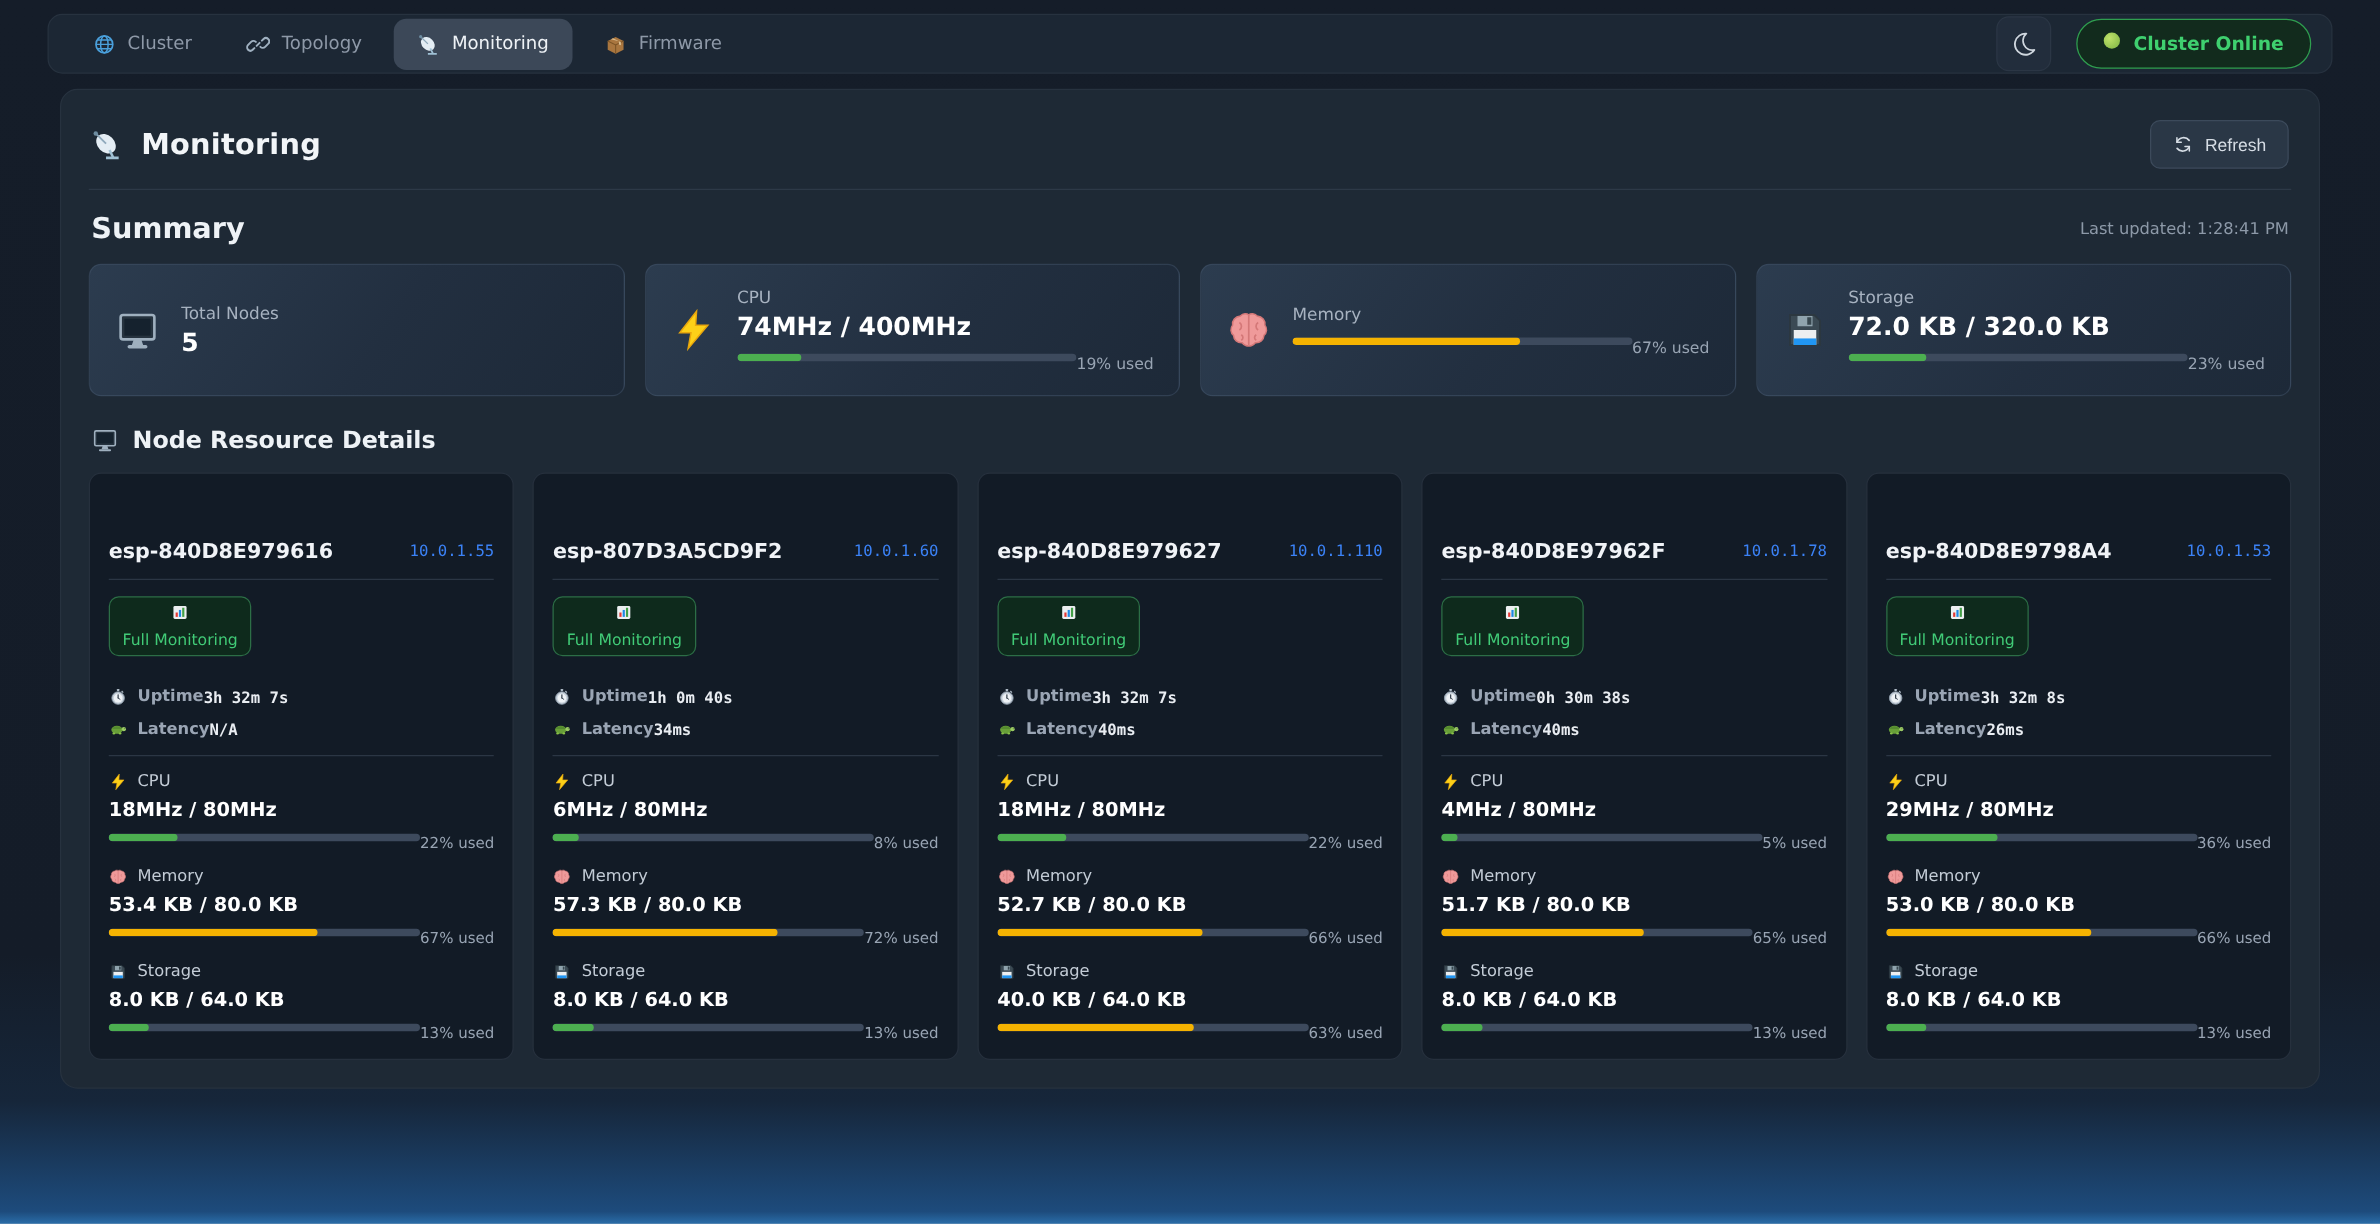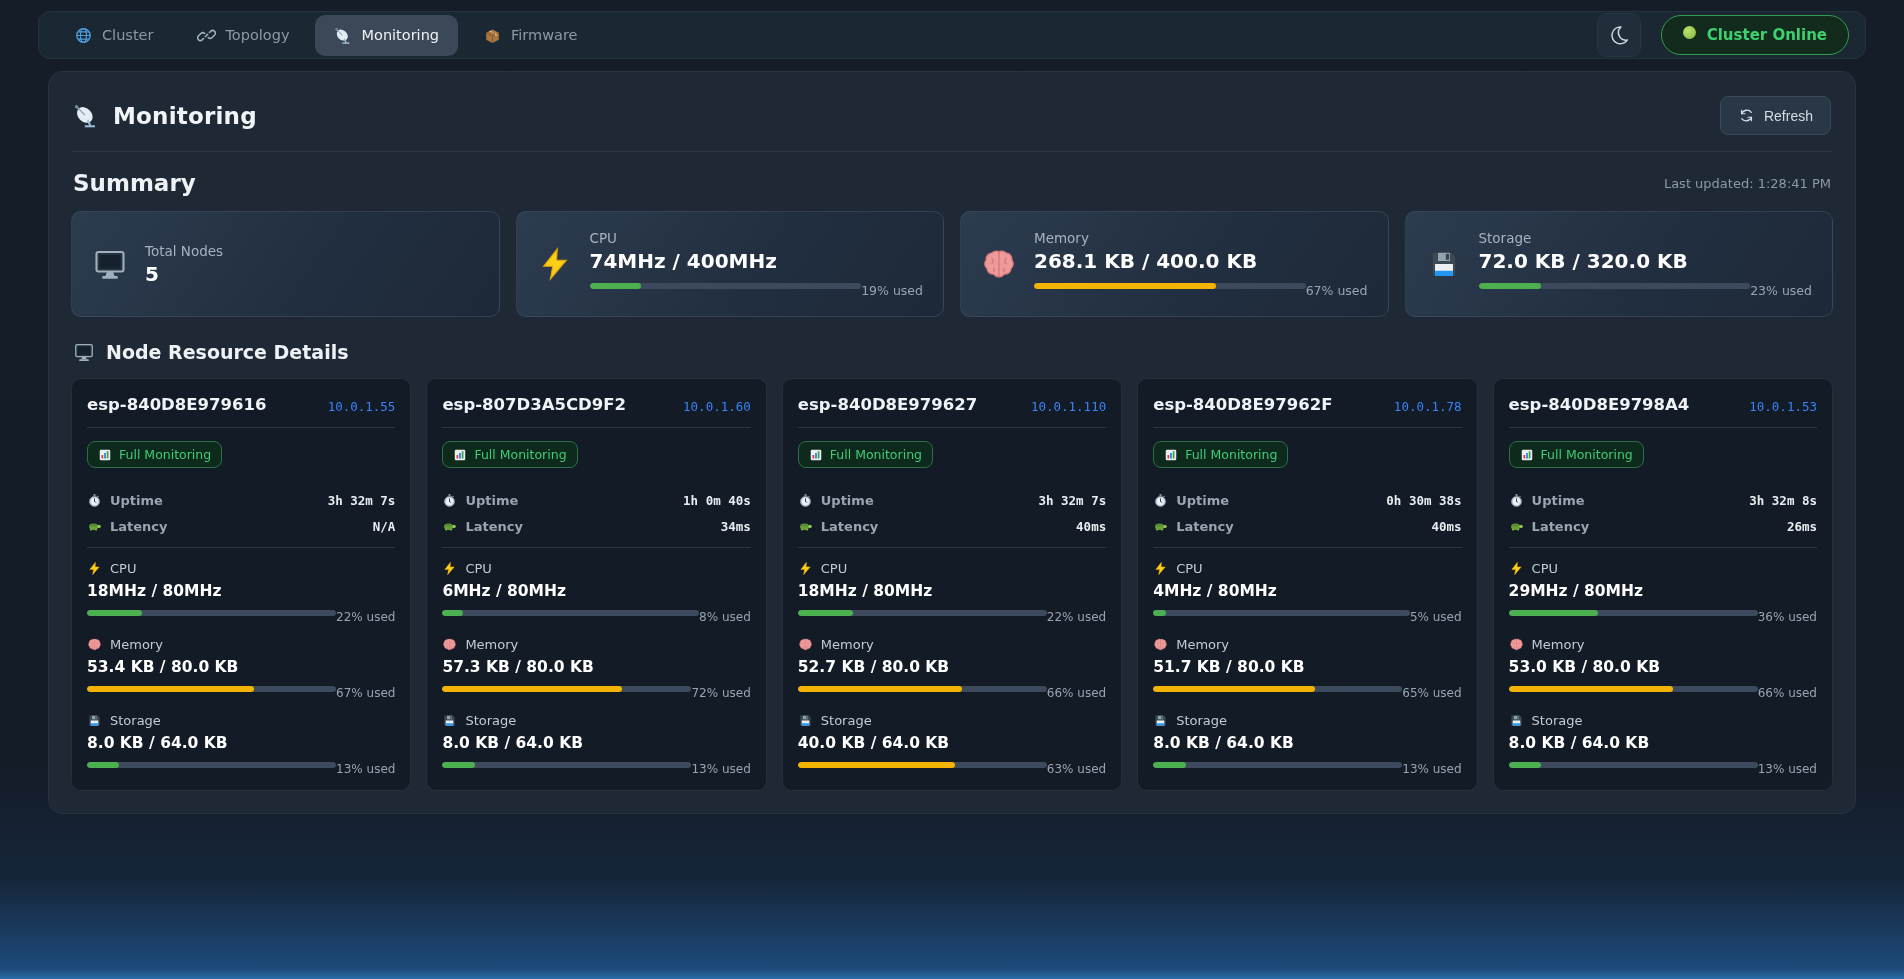--- a/index.html
+++ b/index.html
@@ -87,31 +87,31 @@
   
   .nodes-head {
     display: flex; align-items: center; gap: 11px;
     margin: 24px 2px 15px; font-size: 19px; font-weight: bold; color: #eef2f6;
   }
   .node-cards { display: grid; grid-template-columns: repeat(5, 1fr); gap: 15px; }
   .ncard {
     background: #121b26; border: 1px solid #26303d; border-radius: 10px;
     padding: 16px 15px 14px;
   }
-  .ncard-title-row { display: flex; align-items: flex-end; justify-content: space-between; gap: 8px; }
+  .ncard-title-row { display: flex; align-items: center; justify-content: space-between; gap: 8px; margin-top: 36px; }
   .node-name { font-size: 16.5px; font-weight: bold; color: #f0f3f7; white-space: nowrap; }
   .node-ip { font-size: 12.5px; color: #3b82f6; white-space: nowrap; }
   .ncard hr { border: none; border-top: 1px solid #2b3644; margin: 13px 0; }
   .badge {
     display: inline-flex; align-items: center; gap: 7px;
     padding: 5px 10px; border-radius: 8px;
     background: #0e2a1c; border: 1px solid #2c6e46;
-    color: #41cb77; font-size: 12.5px; margin-bottom: 14px;
-  }
-  .stat-row { display: flex; align-items: center; justify-content: space-between; margin: 11px 0; }
+    color: #41cb77; font-size: 12.5px; margin-bottom: 14px; flex-direction: column;
+  }
+  .stat-row { display: flex; align-items: center; justify-content: flex-start; margin: 11px 0; }
   .stat-label { display: flex; align-items: center; gap: 8px; color: #9aa5b4; font-weight: 600; font-size: 13px; }
   .stat-value { font-size: 12.5px; font-weight: bold; color: #e9edf2; }
   .res-block { margin-top: 13px; }
   .res-label { display: flex; align-items: center; gap: 8px; font-size: 13px; color: #c3ccd6; margin-bottom: 6px; }
   .res-value { font-size: 15.5px; font-weight: bold; color: #ffffff; margin-bottom: 7px; }
   .res-block .used { font-size: 12px; }
   .icon { display: inline-flex; }
   .icon svg { display: block; }
 </style>
 </head>
@@ -302,21 +302,20 @@
     </div>
 
     <div class="scard">
       <span class="icon">
           <svg width="36" height="36" viewBox="0 0 24 24">
             <use href="#i-brain"></use>
           </svg>
         </span>
       <div class="scard-body">
         <div class="scard-label">Memory</div>
-        <div class="scard-value">268.1 KB / 400.0 KB</div>
         <div class="bar-row">
           <div class="track">
             <div class="fill" style="width: 67%; background: rgb(245, 179, 1);"></div>
           </div>
           <span class="used">67% used</span>
         </div>
       </div>
     </div>
 
     <div class="scard">

